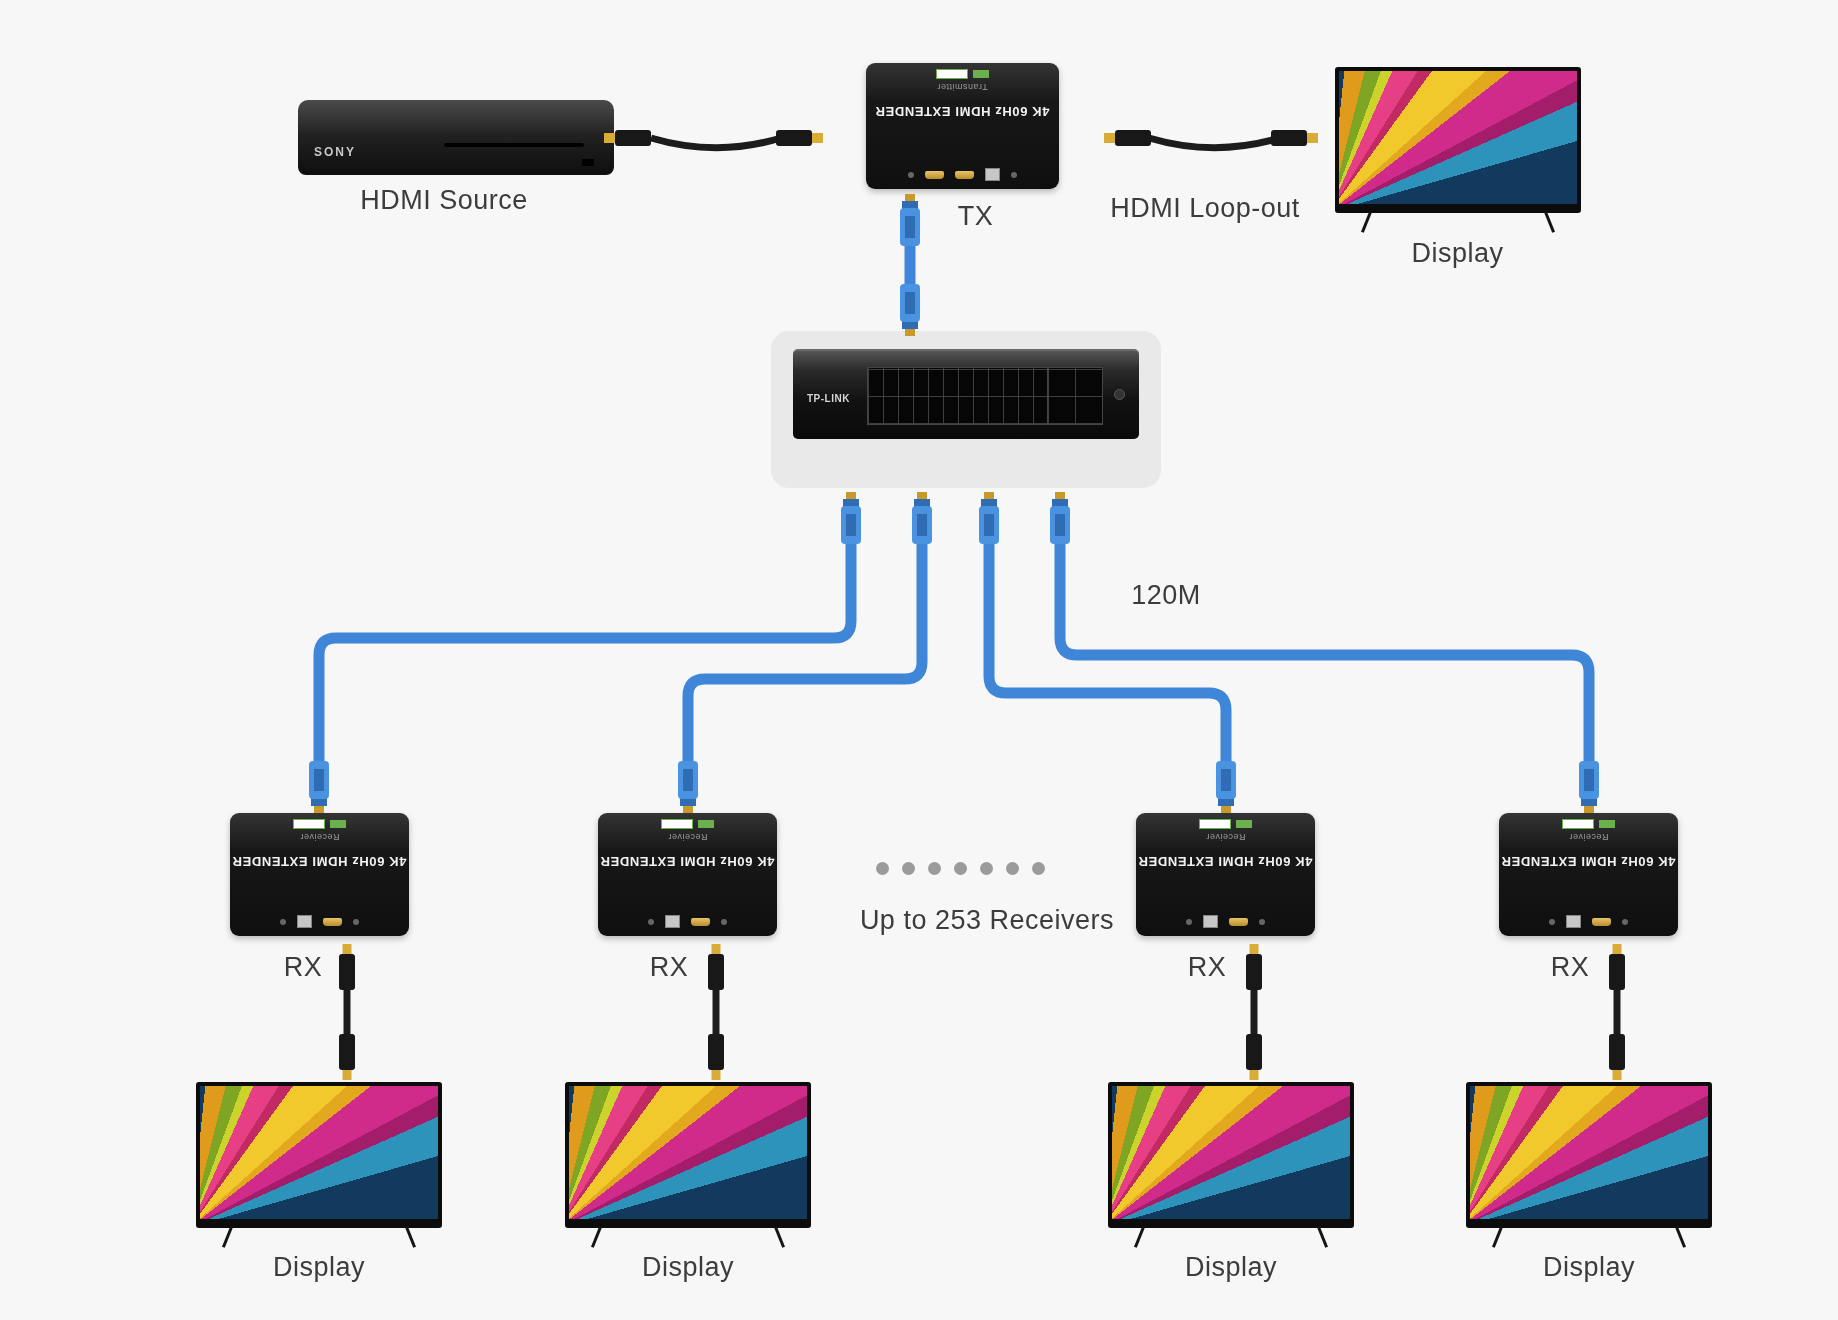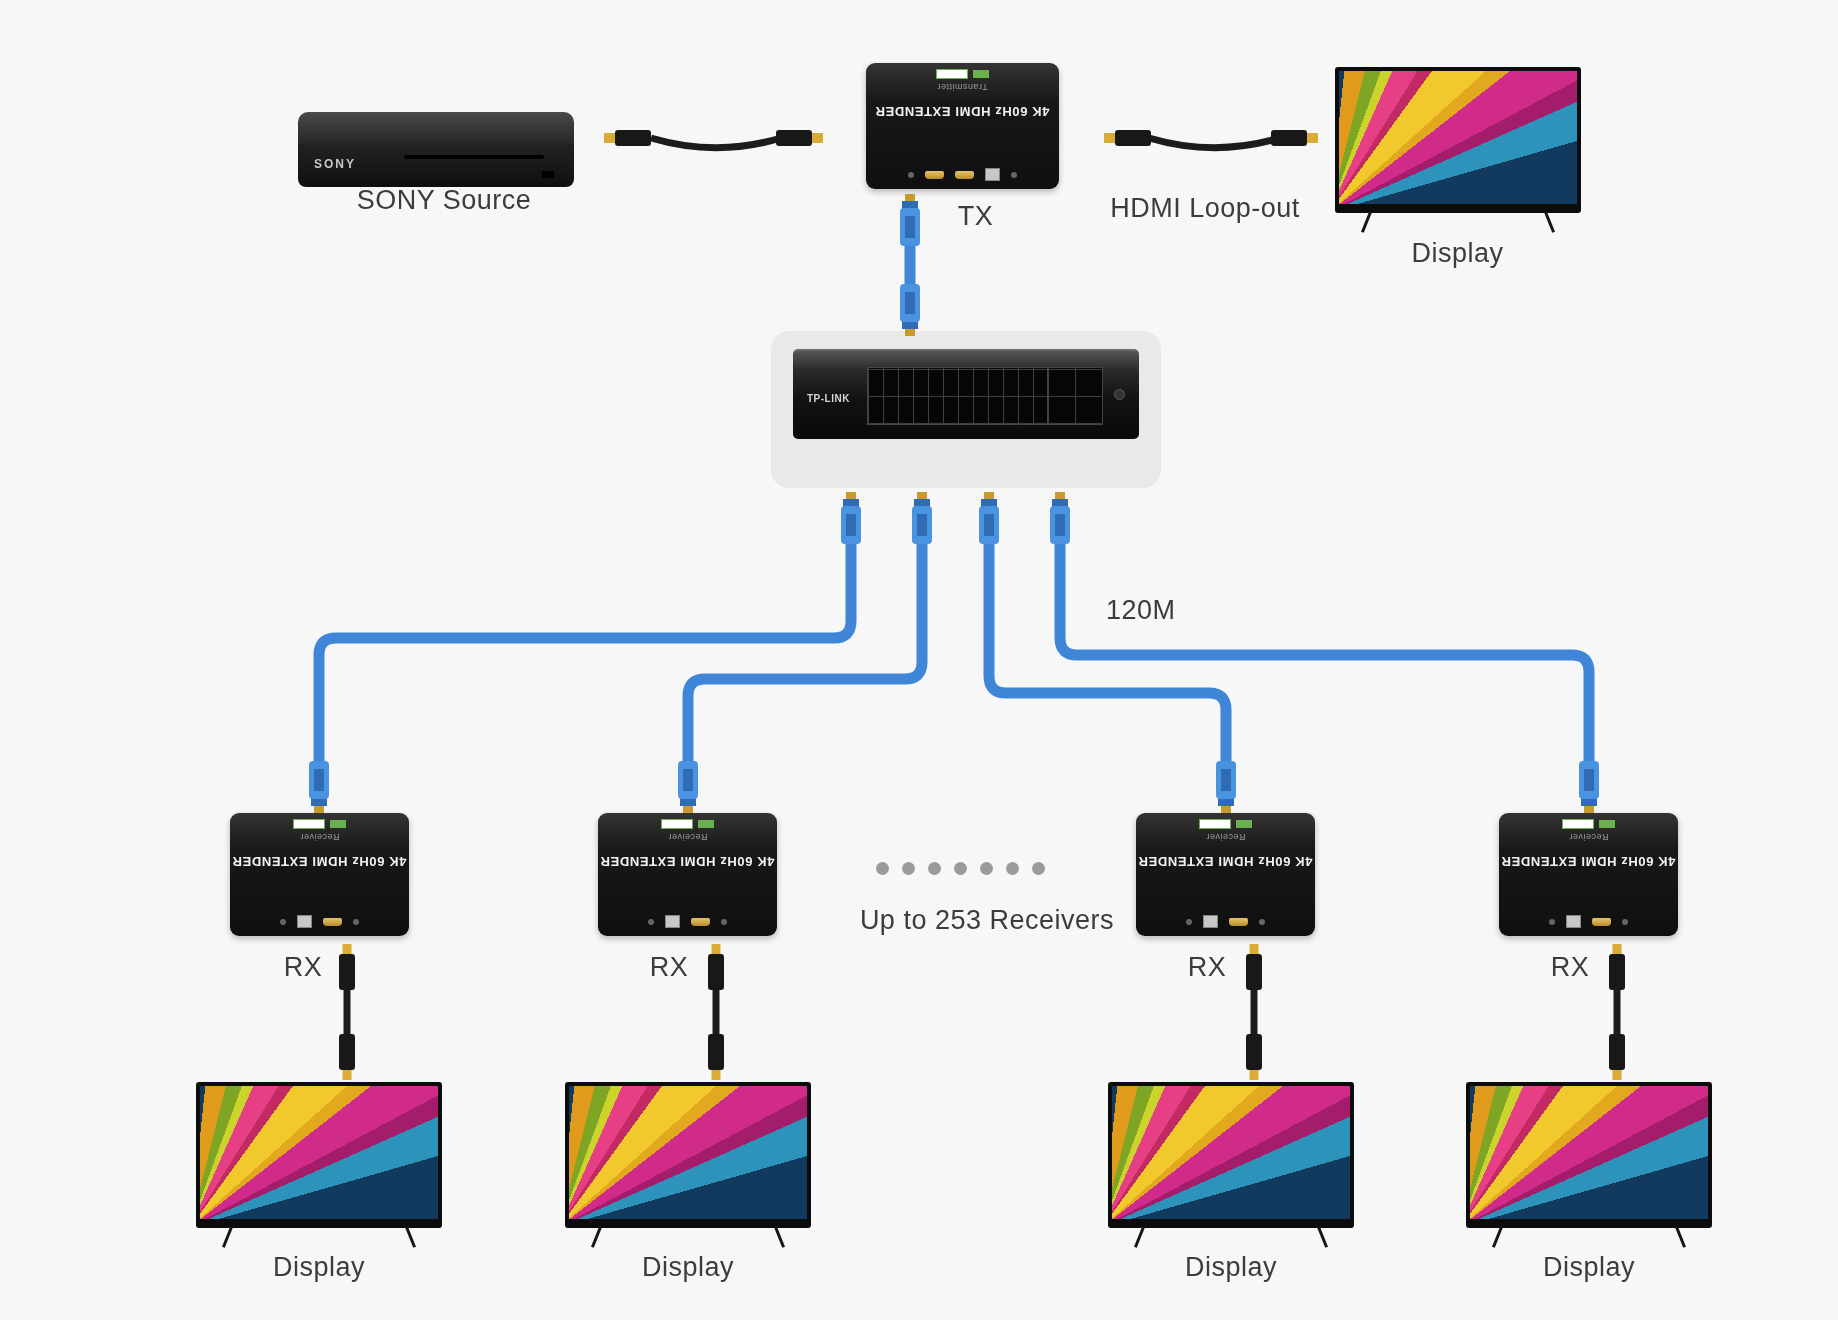--- a/index.html
+++ b/index.html
@@ -10,21 +10,21 @@
   }
   .label{
     position:absolute; text-align:center; font-size:27px; color:#3c3c3c;
     letter-spacing:0.5px;
   }
 
   
   .cables{position:absolute; left:0; top:0; z-index:3; pointer-events:none;}
 
   
-  .player{position:absolute; left:298px; top:112px; width:276px; height:75px; z-index:2;}
+  .player{position:absolute; left:298px; top:100px; width:316px; height:75px; z-index:2;}
   .player-top{height:32px; background:linear-gradient(180deg,#4a4a4a,#262626); border-radius:10px 10px 0 0;}
   .player-front{position:relative; height:43px; background:linear-gradient(180deg,#232323,#0e0e0e); border-radius:0 0 8px 8px;}
   .sony-logo{position:absolute; left:16px; top:13px; font-size:12px; letter-spacing:2px; color:#c8c8c8; font-weight:bold;}
   .disc-slot{position:absolute; right:30px; top:11px; width:140px; height:4px; background:#000; border-radius:2px;}
   .usb-port{position:absolute; right:20px; bottom:9px; width:12px; height:7px; background:#000;}
 
   
   .extender{
     position:absolute; z-index:2; width:179px; height:123px;
     background:linear-gradient(180deg,#343434,#181818 30%,#0f0f0f);
@@ -107,21 +107,21 @@
 <div class="canvas">
 
   <div class="player">
     <div class="player-top"></div>
     <div class="player-front">
       <span class="sony-logo">SONY</span>
       <span class="disc-slot"></span>
       <span class="usb-port"></span>
     </div>
   </div>
-  <div class="label" style="left:295px; top:185px; width:298px;">SONY Source</div>
+  <div class="label" style="left:295px; top:185px; width:298px;">HDMI Source</div>
 
   <div class="extender" style="left:866px; top:63px; width:193px; height:126px;">
     <div class="ext-badges">
         <span class="badge-a"></span>
         <span class="badge-b"></span>
       </div>
     <div class="ext-sub">Transmitter</div>
     <div class="ext-title">4K 60Hz HDMI EXTENDER</div>
     <div class="ext-ports">
       <span class="p-dot"></span>
@@ -146,21 +146,21 @@
 
   <div class="switch-panel">
     <div class="switch-body">
       <span class="sw-brand">TP-LINK</span>
       <span class="sw-ports"></span>
       <span class="sw-sfp"></span>
       <span class="sw-btn"></span>
     </div>
   </div>
 
-  <div class="label" style="left:1106px; top:580px; width:120px; text-align:left;margin-top:15px;">120M</div>
+  <div class="label" style="left:1106px; top:580px; width:120px; text-align:center;">120M</div>
 
   <div class="extender" style="left:230px; top:813px;">
     <div class="ext-badges">
         <span class="badge-a"></span>
         <span class="badge-b"></span>
       </div>
     <div class="ext-sub">Receiver</div>
     <div class="ext-title">4K 60Hz HDMI EXTENDER</div>
     <div class="ext-ports">
       <span class="p-dot"></span>

